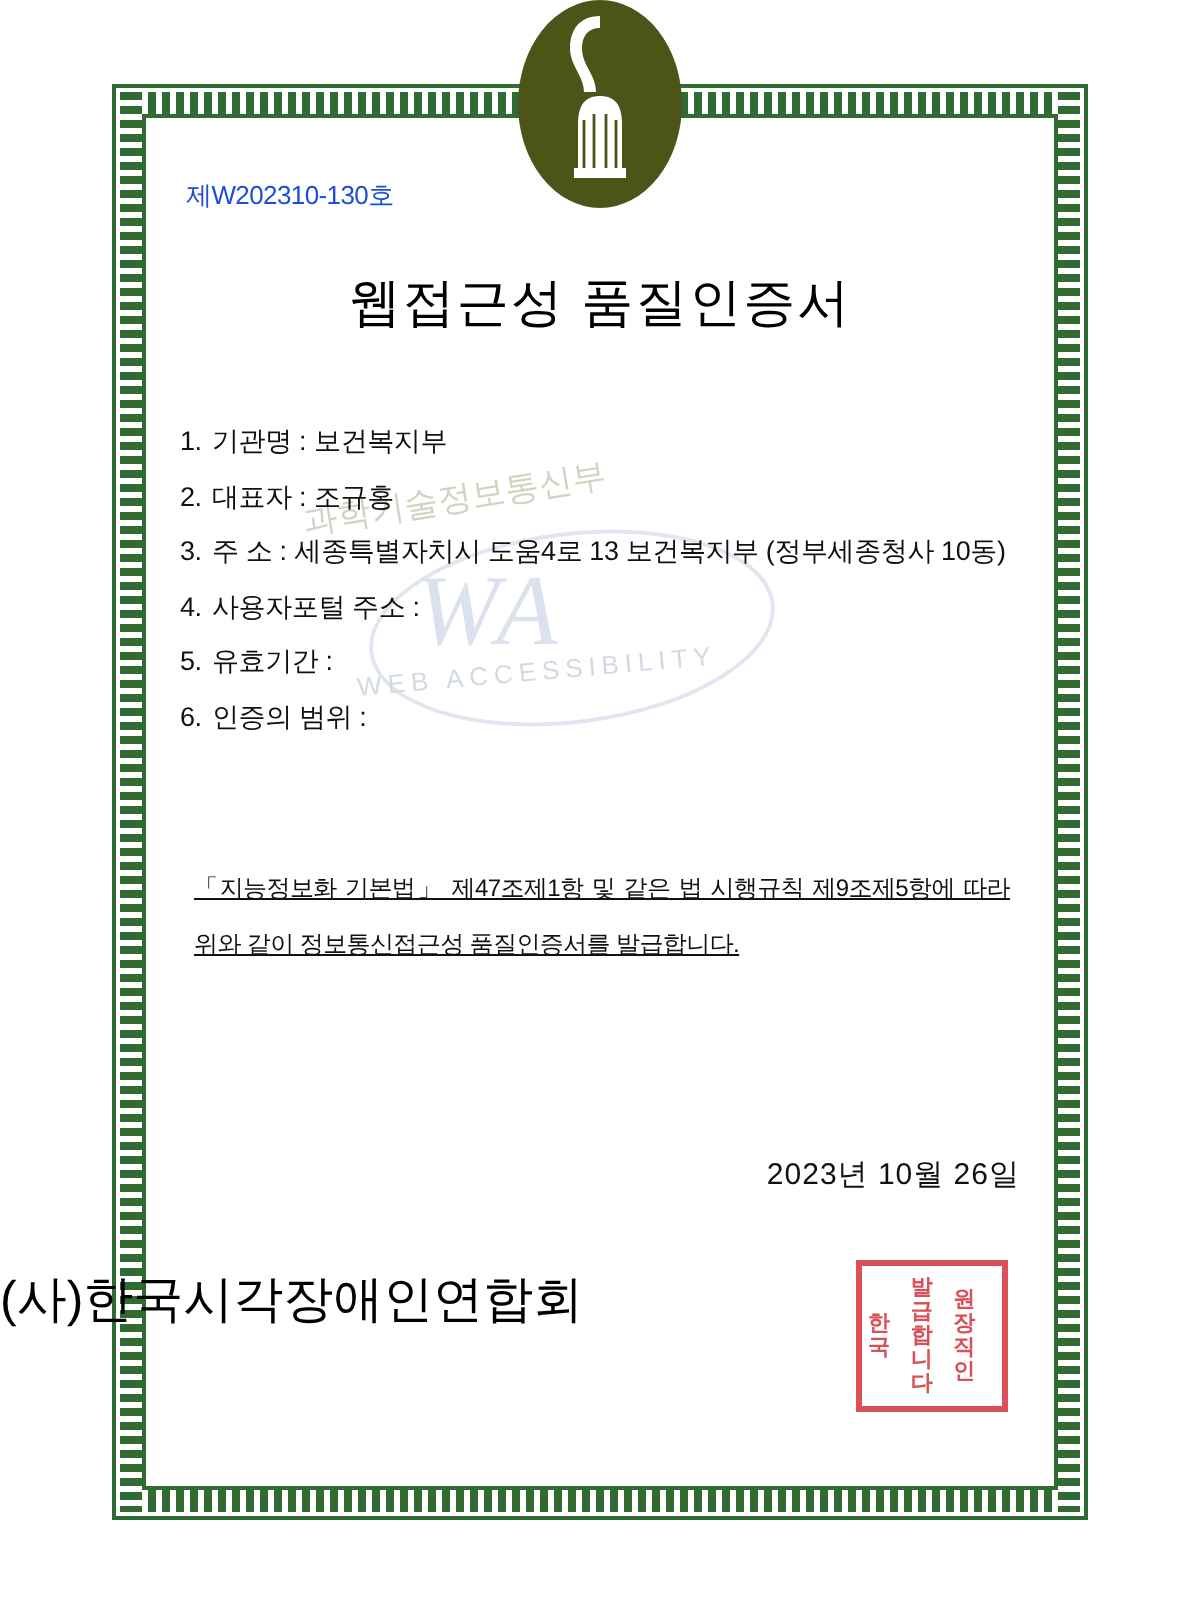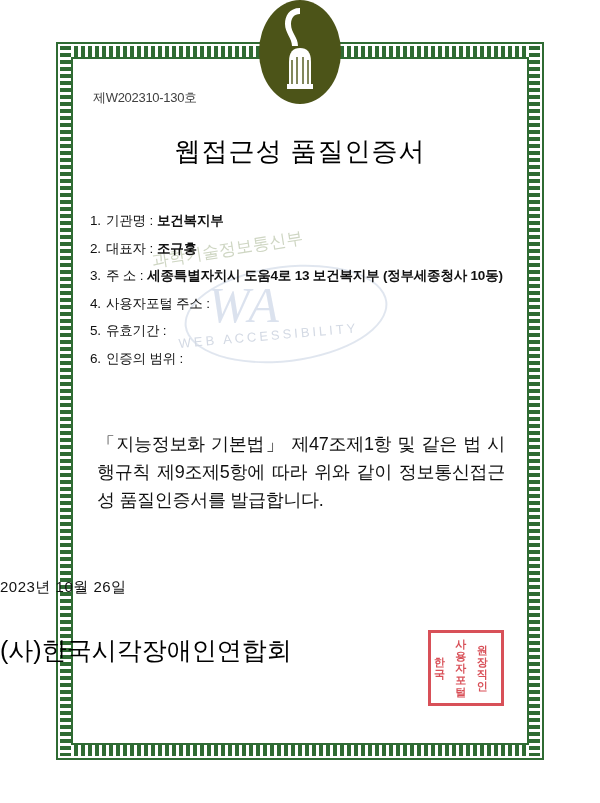--- a/index.html
+++ b/index.html
@@ -154,21 +154,21 @@
     border-radius: 50%;
     transform: rotate(-7deg);
   }
 
   
   .doc-number {
     position: absolute;
     left: 93px;
     top: 89px;
     font-size: 13px;
-    color: #404040;
+    color: #1d4ed8;
     letter-spacing: -0.3px;
   }
   .doc-title {
     position: absolute;
     left: 0;
     top: 134px;
     width: 600px;
     text-align: center;
     font-size: 26px;
     font-weight: normal;
@@ -195,41 +195,41 @@
     width: 16px;
     flex: 0 0 16px;
     text-align: left;
   }
   .field-label {
     flex: 0 0 auto;
   }
   .field-value {
     flex: 0 0 auto;
     padding-left: 4px;
-    font-weight: bold;
   }
 
   .body-paragraph {
     position: absolute;
     left: 97px;
     top: 430px;
     width: 408px;
-    font-size: 18px;
+    font-size: 12px;
     line-height: 28px;
     color: #111;
     letter-spacing: -0.3px;
     text-align: justify;
+    text-decoration: underline;
   }
 
   .issue-date {
     position: absolute;
     left: 0;
     top: 578px;
     width: 510px;
-    text-align: left;
+    text-align: right;
     font-size: 15px;
     color: #111;
     letter-spacing: 0.5px;
   }
 
   .issuer {
     position: absolute;
     left: 0;
     top: 632px;
     width: 600px;
@@ -334,17 +334,17 @@
   <div class="body-paragraph">「지능정보화 기본법」 제47조제1항 및 같은 법 시행규칙 제9조제5항에 따라 위와 같이 정보통신접근성 품질인증서를 발급합니다.</div>
 
   <div class="issue-date">2023년  10월  26일</div>
 
   <div class="issuer">
     <div class="issuer-line">(사)한국시각장애인연합회</div>
   </div>
 
   <div class="seal">
     <div class="seal-col">한국</div>
-    <div class="seal-col">사용자포털</div>
+    <div class="seal-col">발급합니다</div>
     <div class="seal-col">원장직인</div>
   </div>
 
 </div>
 
 </body></html>

